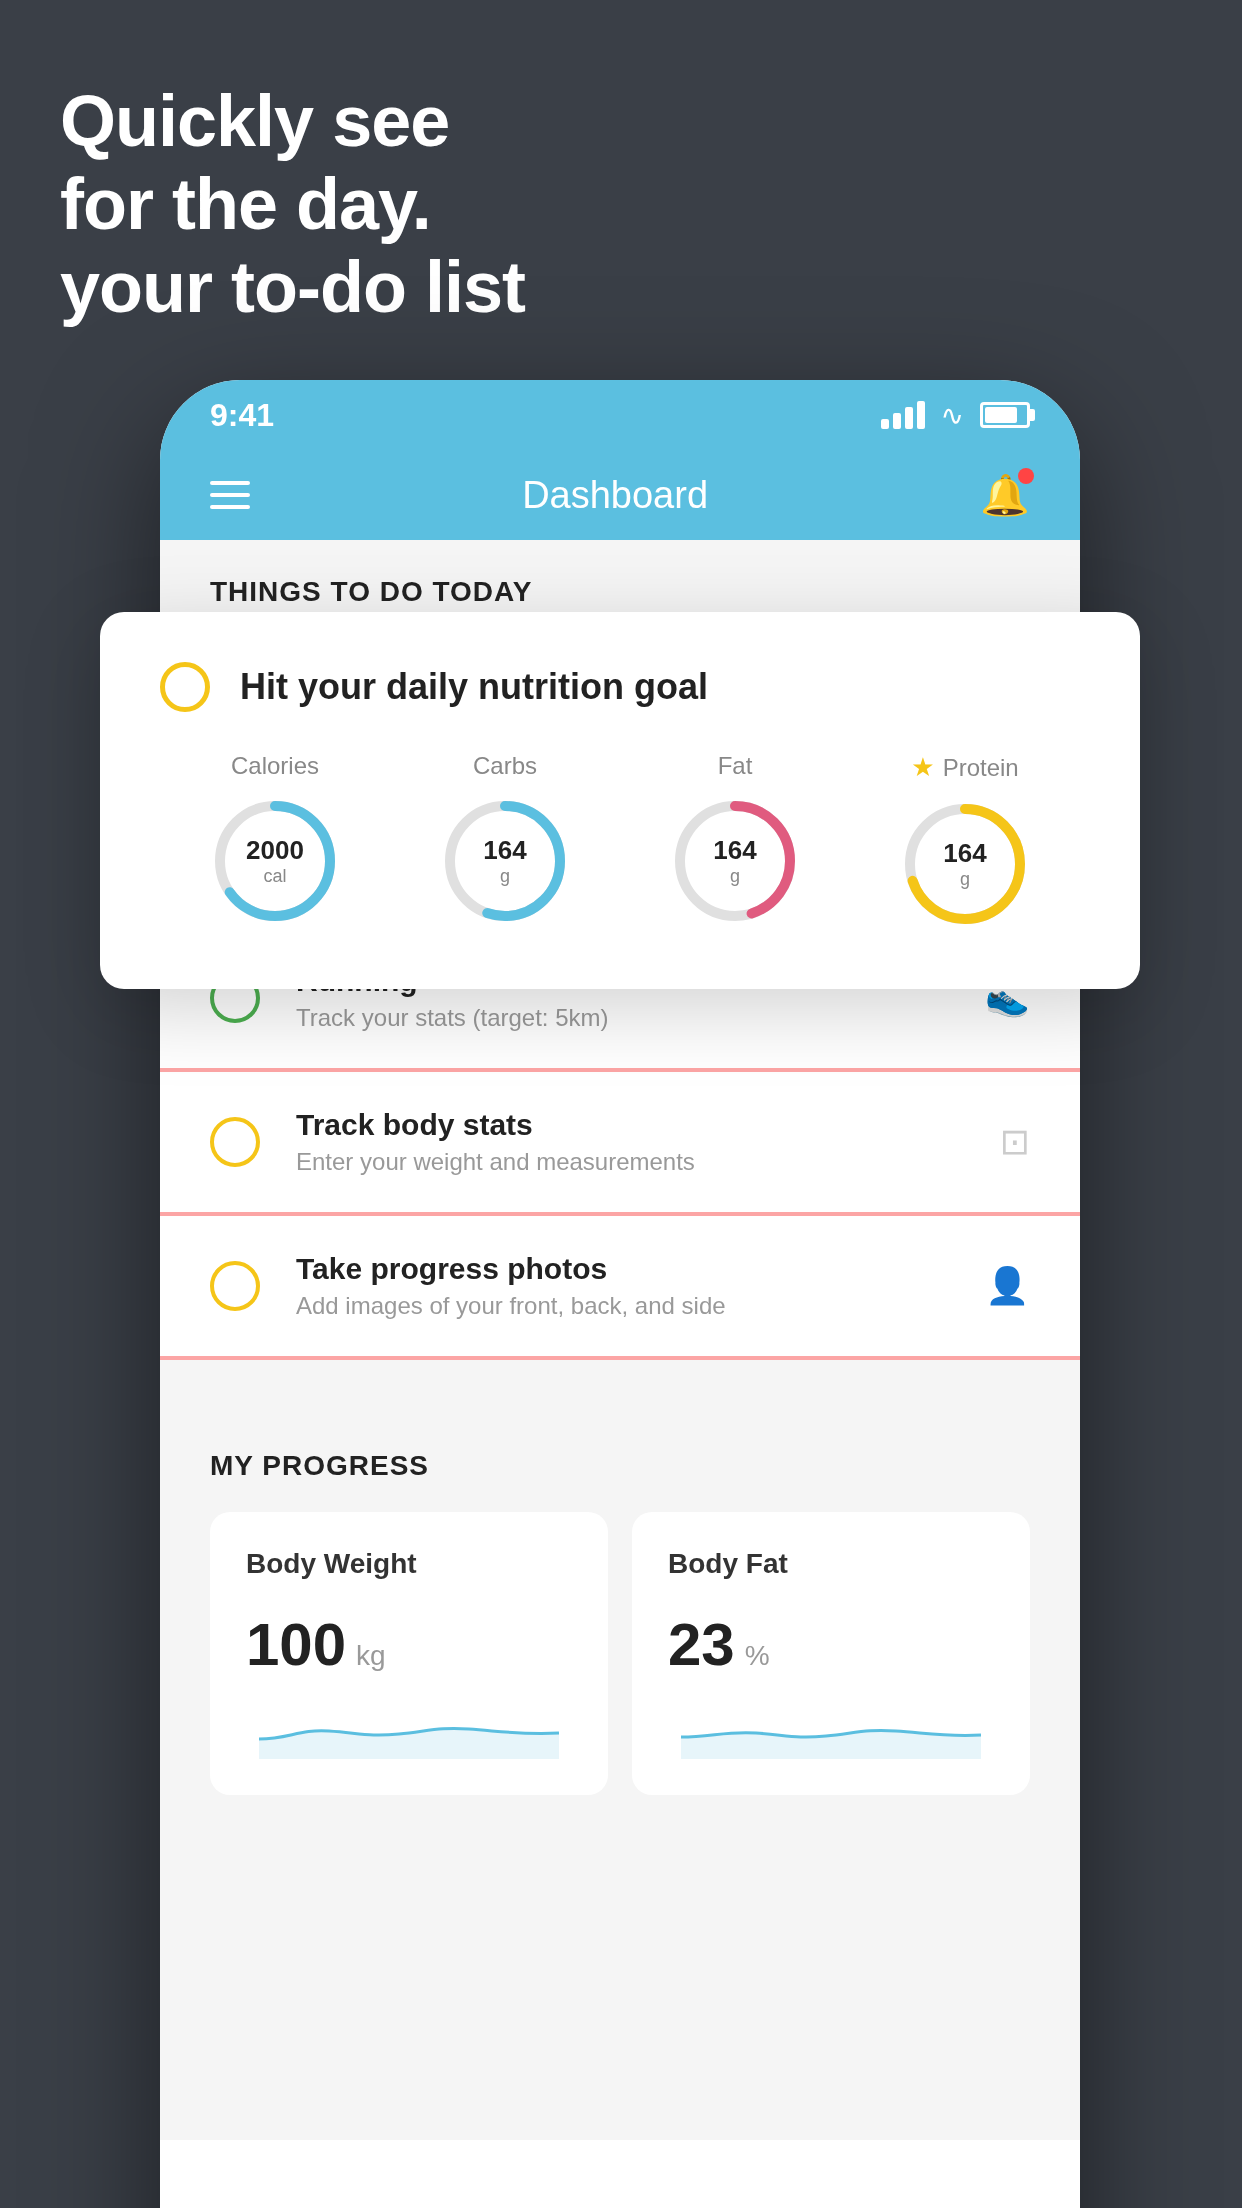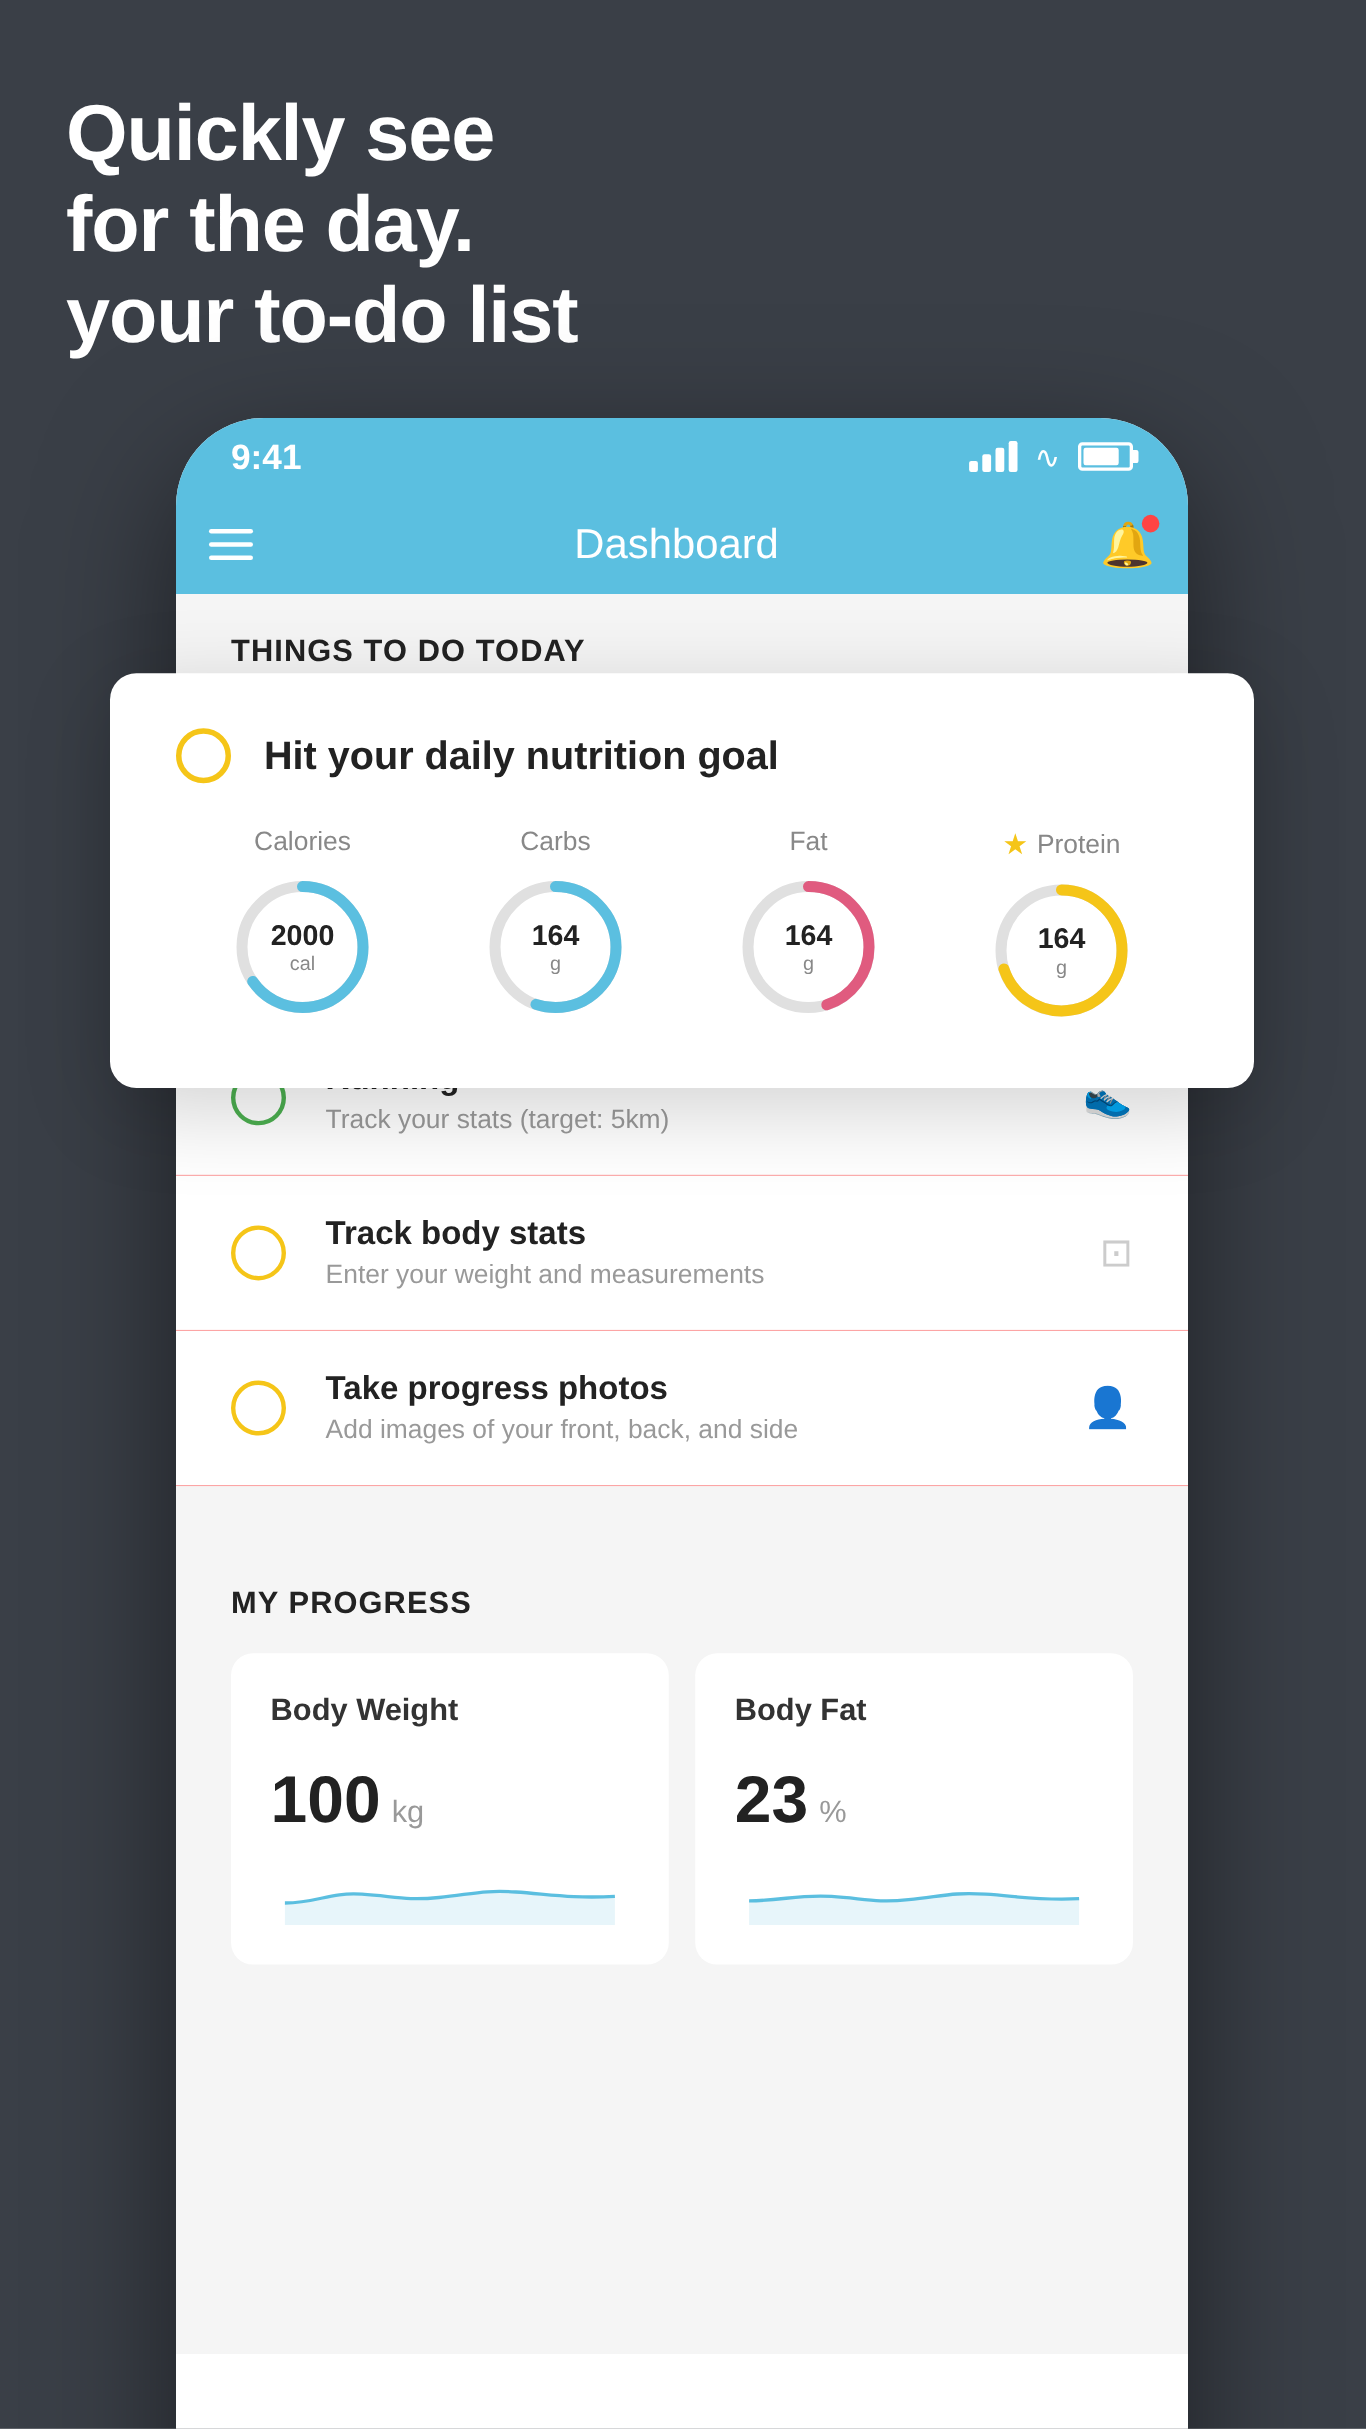--- a/index.html
+++ b/index.html
@@ -99,21 +99,21 @@
       border-radius: 2px;
     }
 
     
     .nav-bar {
       background: #5bbfe0;
       height: 90px;
       display: flex;
       align-items: center;
       justify-content: space-between;
-      padding: 0 30px;
+      padding: 0 50px;
     }
     .hamburger {
       display: flex;
       flex-direction: column;
       gap: 8px;
       cursor: pointer;
     }
     .hamburger-line {
       width: 40px;
       height: 4px;
@@ -245,21 +245,21 @@
 
     
     .todo-list {
       background: white;
       margin-top: 300px;
     }
     .todo-item {
       display: flex;
       align-items: center;
       padding: 36px 50px;
-      border-bottom: 1px solid #fca5a5;
+      border-bottom: 4px solid #fca5a5;
       gap: 36px;
       position: relative;
     }
     .todo-circle {
       width: 50px;
       height: 50px;
       border-radius: 50%;
       border: 4px solid #4CAF50;
       flex-shrink: 0;
       display: flex;

